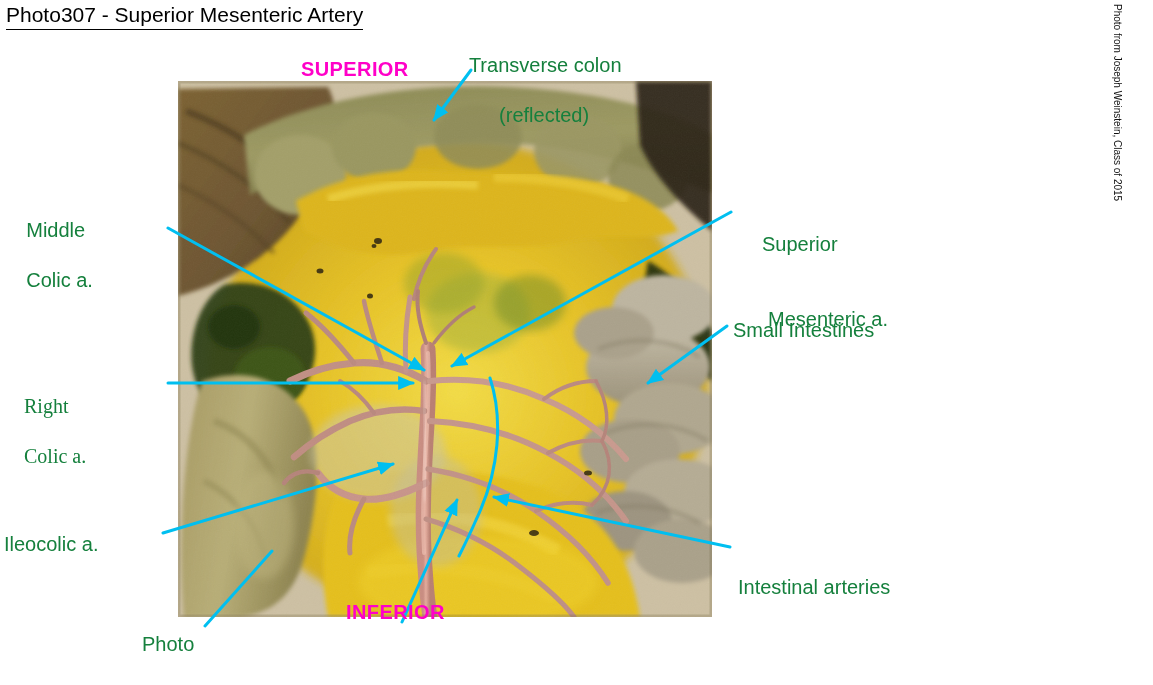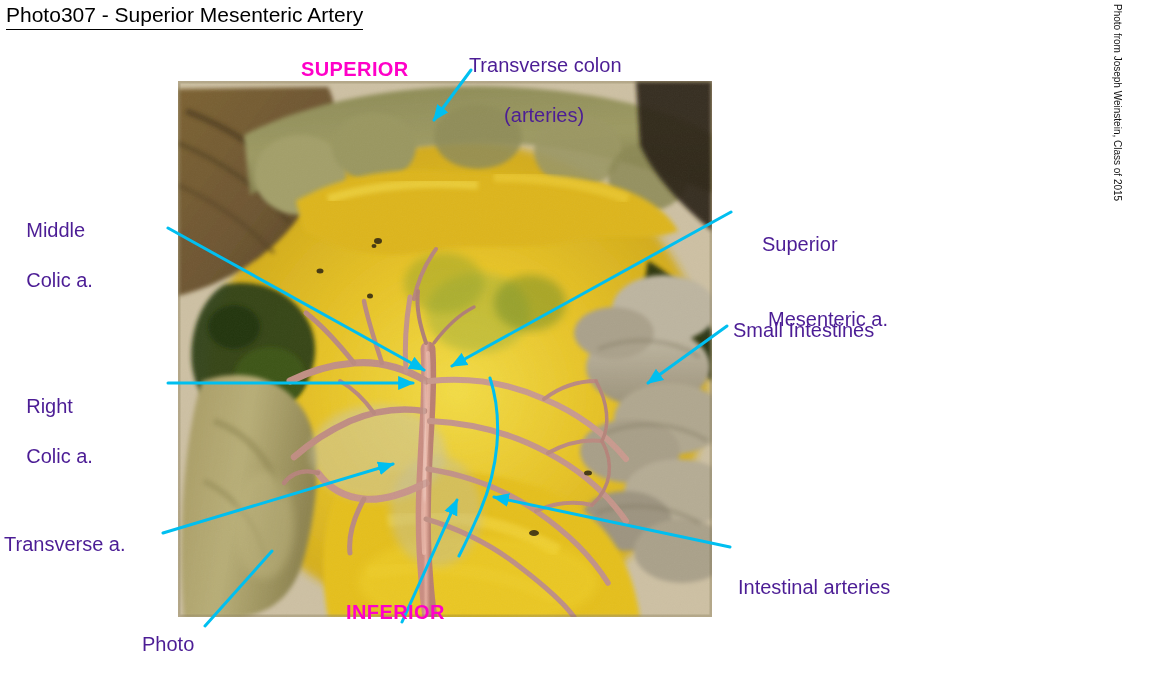--- a/index.html
+++ b/index.html
@@ -37,21 +37,21 @@
   .photo-wrap svg{display:block;width:534px;height:536px;}
 
   
   .overlay{position:absolute;left:0;top:0;width:1153px;height:685px;pointer-events:none;}
 
   
   .lbl{
     position:absolute;
     font-size:20px;line-height:25px;
     white-space:pre;
-    color:#4c1d95;
+    color:#15803d;
   }
   .lbl.c{text-align:center;}
   .lbl.r{text-align:left;}
   .ori{
     position:absolute;
     font-size:20px;line-height:24px;
     font-weight:bold;
     color:#FF00C8;
     letter-spacing:0.4px;
     white-space:nowrap;
@@ -256,38 +256,38 @@
 
       <path d="M490,378 C503,418 500,470 476,520 C470,534 464,546 459,556"></path>
       <line x1="730" y1="547" x2="494" y2="497" marker-end="url(#arrowCyan)"></line>
 
       <line x1="402" y1="622" x2="457" y2="500" marker-end="url(#arrowCyan)"></line>
     </g>
   </svg>
 
   <div class="lbl c" style="left:447px;top:28px;width:172px;">
     <span>Transverse colon</span><br>
-    <span>(arteries)</span>
+    <span>(reflected)</span>
   </div>
 
   <div class="ori" style="left:301px;top:57px;">SUPERIOR</div>
 
   <div class="ori" style="left:346px;top:600px;">INFERIOR</div>
 
   <div class="lbl r" style="left:4px;top:193px;width:160px;">
     <span>Middle</span><br>
     <span>Colic a.</span>
   </div>
 
-  <div class="lbl r" style="left:4px;top:369px;width:160px;">
+  <div class="lbl r" style="left:4px;top:369px;width:160px;font-family:Liberation Serif, serif;">
     <span>Right</span><br>
     <span>Colic a.</span>
   </div>
 
-  <div class="lbl r" style="left:4px;top:532px;width:152px;">Transverse a.</div>
+  <div class="lbl r" style="left:4px;top:532px;width:152px;">Ileocolic a.</div>
 
   <div class="lbl" style="left:142px;top:632px;">Photo</div>
 
   <div class="lbl" style="left:740px;top:182px;width:220px;">
     <span style="display:block;padding-left:22px;">Superior</span>
     <span style="display:block;margin-left:28px;">Mesenteric a.</span>
   </div>
 
   <div class="lbl" style="left:733px;top:318px;">Small Intestines</div>
 

